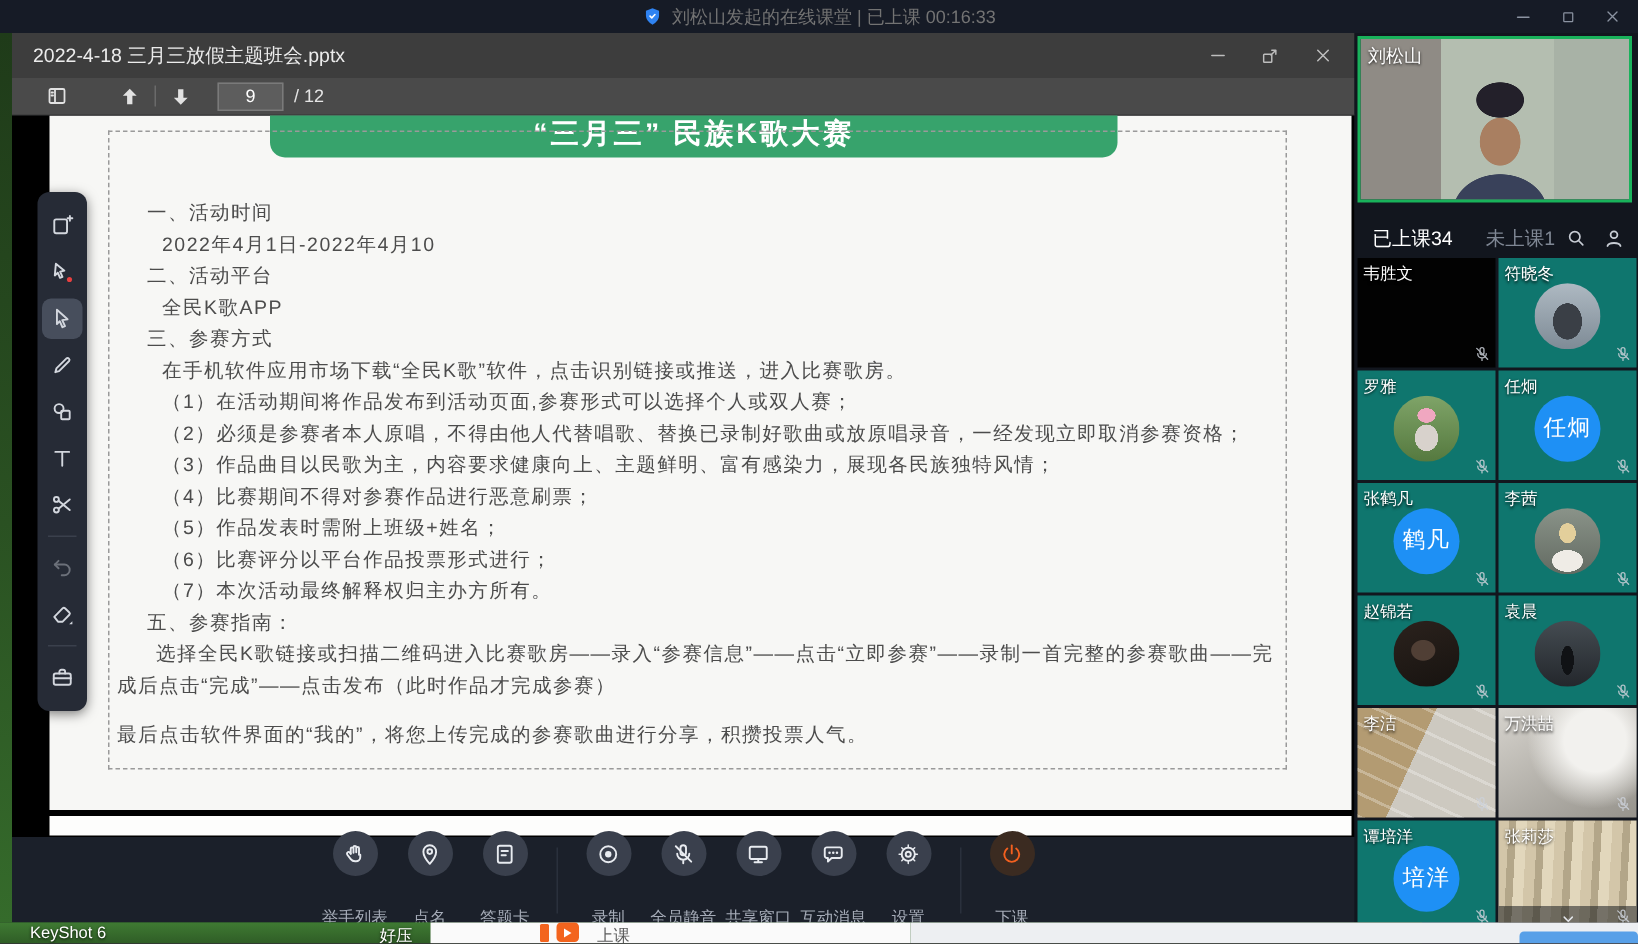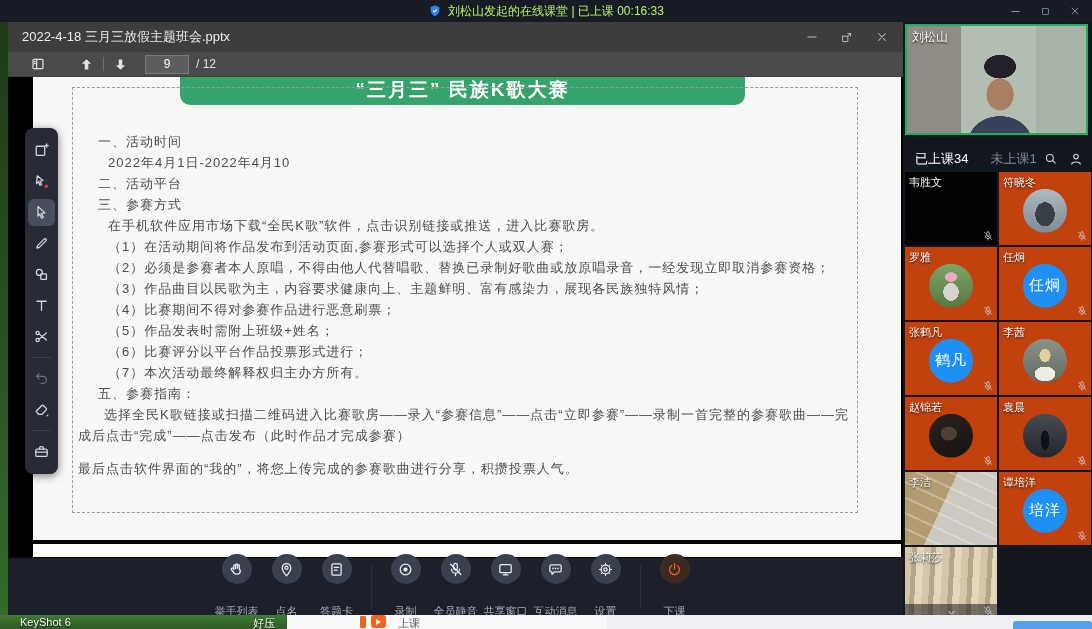--- a/index.html
+++ b/index.html
@@ -1,20 +1,20 @@
 <!DOCTYPE html>
 <html><head>
 <meta charset="utf-8">
 <style>
   html,body{margin:0;padding:0;background:#000;}
   #root{position:relative;width:1092px;height:629px;overflow:hidden;
         font-family:"Liberation Sans","DejaVu Sans",sans-serif;background:#0f141c;}
   
   .sysbar{position:absolute;left:0;top:0;width:1092px;height:22px;background:#161b26;
-          display:flex;align-items:center;justify-content:center;color:#bef264;font-size:12px;text-align:right;}
+          display:flex;align-items:center;justify-content:center;color:#737373;font-size:12px;text-align:right;}
   .sysbar .ttl{display:flex;align-items:center;gap:6px;}
   .sys-controls{position:absolute;right:10px;top:0;height:22px;display:flex;align-items:center;gap:16px;color:#8b93a1;}
   .sys-controls .wc{width:14px;height:14px;display:flex;align-items:center;justify-content:center;cursor:default;}
   
   .edge-left{position:absolute;left:0;top:22px;width:8px;height:593px;
              background:linear-gradient(180deg,#1f3b19 0%,#2a5122 55%,#356b2b 100%);}
   .desk{position:absolute;left:0;top:615px;width:948px;height:14px;background:#2f5d26;}
   .desk-green{position:absolute;left:0;top:0;width:287px;height:14px;background:linear-gradient(#3f7a33,#2f5d26);}
   .desk-white{position:absolute;left:287px;top:0;width:320px;height:14px;background:#fafafa;}
   .desk-gray{position:absolute;left:607px;top:0;width:485px;height:14px;background:#edeff2;}
@@ -76,21 +76,21 @@
             radial-gradient(ellipse 27px 20px at 52% 38%, #23202a 0 58%, rgba(0,0,0,0) 60%),
             linear-gradient(90deg, #8f8b85 0 30%, #b4beb0 30% 72%, #a8b2a6 72% 100%);}
   .tvideo .vname{position:absolute;left:5px;top:3px;color:#fff;font-size:12px;text-shadow:0 1px 2px rgba(0,0,0,.9);}
   .tabs{position:absolute;left:0;top:123px;width:189px;height:27px;display:flex;align-items:center;}
   .tab{font-size:13px;cursor:pointer;}
   .tab.active{color:#ffffff;margin-left:12px;}
   .tab.inactive{color:#7f8794;margin-left:22px;}
   .tab-icons{position:absolute;right:8px;top:0;height:27px;display:flex;align-items:center;gap:10px;color:#c7ccd4;}
   .tab-icons .ti{cursor:pointer;display:flex;align-items:center;}
   .grid{position:absolute;left:2px;top:150px;width:186px;display:grid;grid-template-columns:92px 92px;gap:2px;}
-  .tile{position:relative;width:92px;height:73px;background:#c2410c;overflow:hidden;cursor:pointer;}
+  .tile{position:relative;width:92px;height:73px;background:#0f766e;overflow:hidden;cursor:pointer;}
   .tile .tname{position:absolute;left:4px;top:3px;color:#fff;font-size:11px;text-shadow:0 1px 2px rgba(0,0,0,.9);z-index:3;}
   .tile .avatar{position:absolute;left:50%;top:50%;transform:translate(-50%,-46%);width:44px;height:44px;border-radius:50%;}
   .tile .avatar.init{background:#1e90f5;color:#fff;font-size:15px;display:flex;align-items:center;justify-content:center;letter-spacing:1px;}
   .tile .mic{position:absolute;right:3px;bottom:3px;color:#ccd1d9;opacity:.85;z-index:3;display:flex;}
   .tile.black{background:#020202;}
   .scroll-hint{position:absolute;left:0;right:0;bottom:0;height:16px;background:rgba(8,12,18,.5);
                display:flex;align-items:center;justify-content:center;color:#e4e7ec;z-index:2;cursor:pointer;}
   .av-silhouette{background:radial-gradient(ellipse 16px 20px at 50% 58%, #3a3f46 0 60%, rgba(0,0,0,0) 61%),linear-gradient(#aeb9c2,#7e8b96);}
   .av-anime{background:radial-gradient(ellipse 10px 8px at 50% 30%, #f0a7c0 0 60%, rgba(0,0,0,0) 61%),radial-gradient(ellipse 14px 16px at 50% 64%, #d8d2cc 0 55%, rgba(0,0,0,0) 56%),linear-gradient(#7fa468,#55793f);}
   .av-blonde{background:radial-gradient(ellipse 10px 12px at 50% 38%, #e3cf9b 0 55%, rgba(0,0,0,0) 56%),radial-gradient(ellipse 17px 12px at 50% 80%, #efece6 0 60%, rgba(0,0,0,0) 61%),linear-gradient(#8a9389,#636b62);}
@@ -181,20 +181,21 @@
       <span class="page-total">/ 12</span>
     </div>
     <div class="docarea">
       <div class="page">
         <div class="banner">“三月三” 民族K歌大赛</div>
         <div class="dashedbox"></div>
         <div class="slide-content" id="slide-content">
             <div class="sl-line h">一、活动时间</div>
             <div class="sl-line sub">2022年4月1日-2022年4月10</div>
             <div class="sl-line h">二、活动平台</div>
+            <div class="sl-line sub">全民K歌APP</div>
             <div class="sl-line h">三、参赛方式</div>
             <div class="sl-line sub">在手机软件应用市场下载“全民K歌”软件，点击识别链接或推送，进入比赛歌房。</div>
             <div class="sl-line sub">（1）在活动期间将作品发布到活动页面,参赛形式可以选择个人或双人赛；</div>
             <div class="sl-line sub">（2）必须是参赛者本人原唱，不得由他人代替唱歌、替换已录制好歌曲或放原唱录音，一经发现立即取消参赛资格；</div>
             <div class="sl-line sub">（3）作品曲目以民歌为主，内容要求健康向上、主题鲜明、富有感染力，展现各民族独特风情；</div>
             <div class="sl-line sub">（4）比赛期间不得对参赛作品进行恶意刷票；</div>
             <div class="sl-line sub">（5）作品发表时需附上班级+姓名；</div>
             <div class="sl-line sub">（6）比赛评分以平台作品投票形式进行；</div>
             <div class="sl-line sub">（7）本次活动最终解释权归主办方所有。</div>
             <div class="sl-line h">五、参赛指南：</div>
@@ -469,20 +470,30 @@
         <div class="tile vid-wood">
           <span class="tname">李洁</span>
           <span class="mic">
             <svg width="12" height="12" viewBox="0 0 24 24" fill="none" stroke="currentColor" stroke-width="1.8" stroke-linecap="round" stroke-linejoin="round">
               <rect x="9.4" y="3.5" width="5.2" height="9.5" rx="2.6"></rect>
               <path d="M6.3 11.5a5.7 5.7 0 0 0 11.4 0M12 17.2v3.3"></path>
               <path d="M5 4.5L19.5 19"></path>
             </svg>
           </span>
         </div>
+        <div class="tile vid-plain">
+          <span class="tname">万洪喆</span>
+          <span class="mic">
+            <svg width="12" height="12" viewBox="0 0 24 24" fill="none" stroke="currentColor" stroke-width="1.8" stroke-linecap="round" stroke-linejoin="round">
+              <rect x="9.4" y="3.5" width="5.2" height="9.5" rx="2.6"></rect>
+              <path d="M6.3 11.5a5.7 5.7 0 0 0 11.4 0M12 17.2v3.3"></path>
+              <path d="M5 4.5L19.5 19"></path>
+            </svg>
+          </span>
+        </div>
         <div class="tile">
           <span class="tname">谭培洋</span>
           <div class="avatar init">培洋</div>
           <span class="mic">
             <svg width="12" height="12" viewBox="0 0 24 24" fill="none" stroke="currentColor" stroke-width="1.8" stroke-linecap="round" stroke-linejoin="round">
               <rect x="9.4" y="3.5" width="5.2" height="9.5" rx="2.6"></rect>
               <path d="M6.3 11.5a5.7 5.7 0 0 0 11.4 0M12 17.2v3.3"></path>
               <path d="M5 4.5L19.5 19"></path>
             </svg>
           </span>

